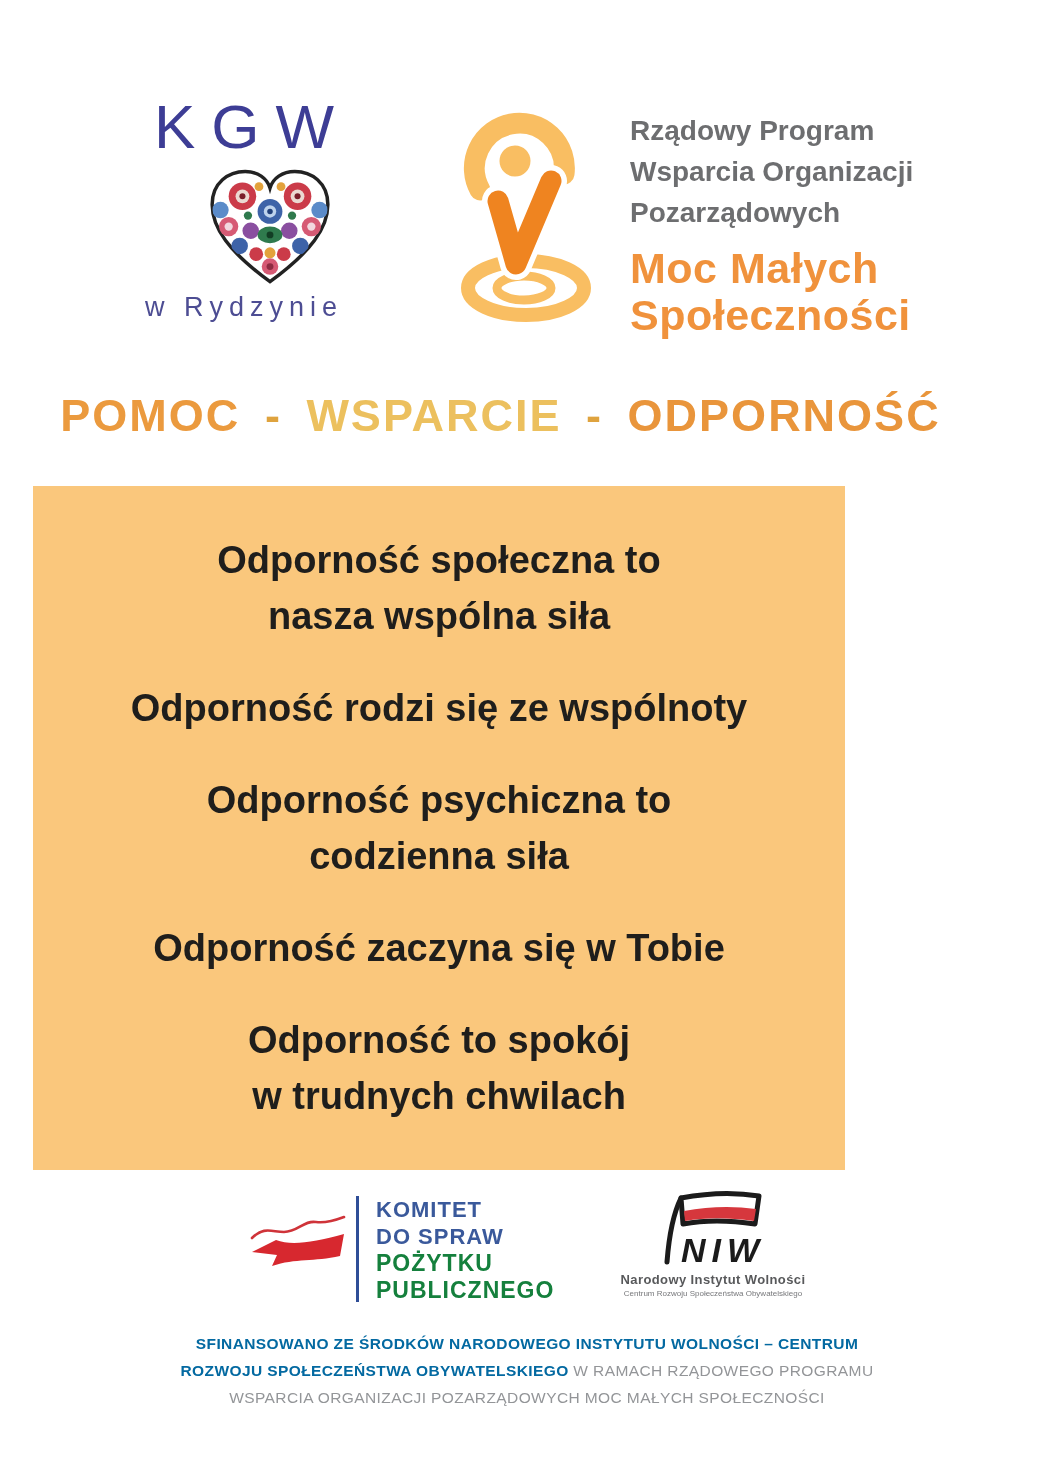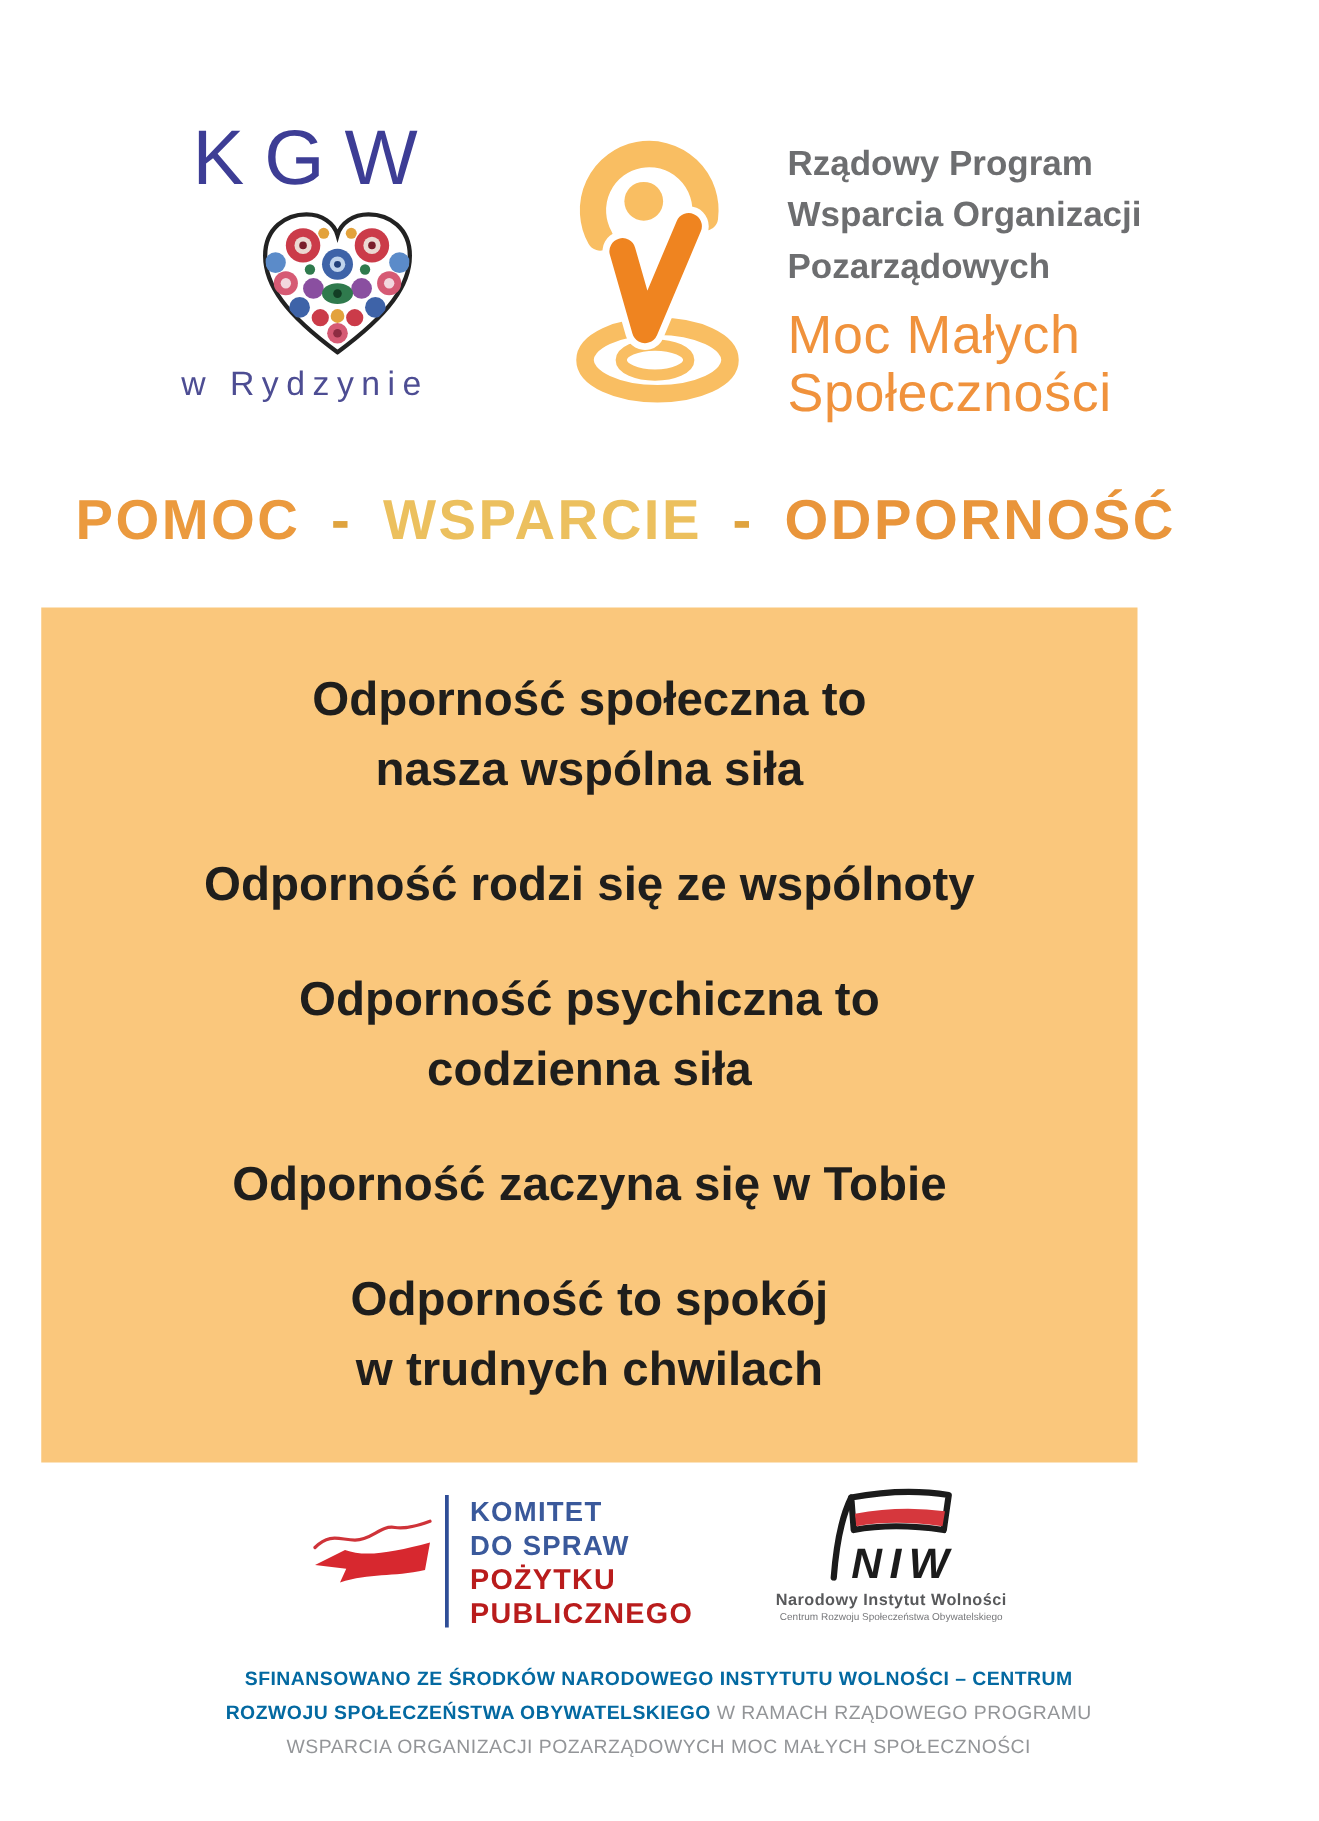--- a/index.html
+++ b/index.html
@@ -11,42 +11,42 @@
   .kgw{position:absolute;left:140px;top:92px;width:260px;}
   .kgw-acronym{font-size:62px;font-weight:500;color:#3D3D95;letter-spacing:16px;margin-left:14px;line-height:70px;}
   .kgw-heart{margin:4px auto 2px auto;display:block;}
   .kgw-loc{font-size:27px;font-weight:500;color:#4D4D93;letter-spacing:6px;margin-left:5px;}
   
   .mms{position:absolute;left:452px;top:100px;}
   .mms-pin{position:absolute;left:0;top:4px;}
   .mms-text{position:absolute;left:178px;top:10px;width:330px;}
   .mms-gray div{font-size:28px;font-weight:700;color:#6D6E70;line-height:41px;}
   .mms-orange{margin-top:12px;}
-  .mms-orange div{font-size:43px;font-weight:400;color:#F0923C;line-height:47px;letter-spacing:0.5px;}
+  .mms-orange div{font-size:43px;font-weight:700;color:#F0923C;line-height:47px;letter-spacing:0.5px;}
   
   .tagline{position:absolute;left:0;top:390px;width:1001px;text-align:center;
     font-size:45px;font-weight:700;letter-spacing:2px;}
   .tagline .p1{color:#EB9A3E;}
   .tagline .sep{color:#DFA33E;padding:0 10px;}
   .tagline .p2{color:#ECC05E;}
   .tagline .p3{color:#E9953B;}
   
   .slogan-box{
-    position:absolute;left:33px;top:486px;width:877px;height:684px;
+    position:absolute;left:33px;top:486px;width:812px;height:684px;
     background:#FAC77C;display:flex;flex-direction:column;justify-content:space-evenly;
     align-items:center;text-align:center;padding:10px 0;box-sizing:border-box;
   }
   .slogan{font-size:38px;font-weight:600;color:#1F1E1C;line-height:56px;}
   
   .komitet{position:absolute;left:248px;top:1196px;height:112px;}
   .komitet-flag{position:absolute;left:0;top:18px;}
   .komitet-divider{position:absolute;left:108px;top:0;width:3px;height:106px;background:#2F4E97;}
   .komitet-text{position:absolute;left:128px;top:0;white-space:nowrap;}
   .komitet-text .l-med{font-size:22px;font-weight:700;color:#3A599B;letter-spacing:1px;line-height:27px;}
-  .komitet-text .l-bold{font-size:23px;font-weight:800;color:#b91c1c;letter-spacing:1px;line-height:27px;}
+  .komitet-text .l-bold{font-size:23px;font-weight:800;color:#15803d;letter-spacing:1px;line-height:27px;}
   .niw{position:absolute;left:613px;top:1188px;width:200px;text-align:center;}
   .niw-mark{display:block;margin:0 auto;}
   .niw-name{font-size:13px;font-weight:700;color:#58595B;letter-spacing:0.4px;margin-top:2px;}
   .niw-sub{font-size:8px;font-weight:400;color:#77787B;margin-top:2px;}
   
   .funding{
     position:absolute;left:167px;top:1330px;width:720px;text-align:center;
     font-size:15.5px;line-height:27px;letter-spacing:0.4px;
   }
   .funding .fb{font-weight:700;color:#0369a1;}

